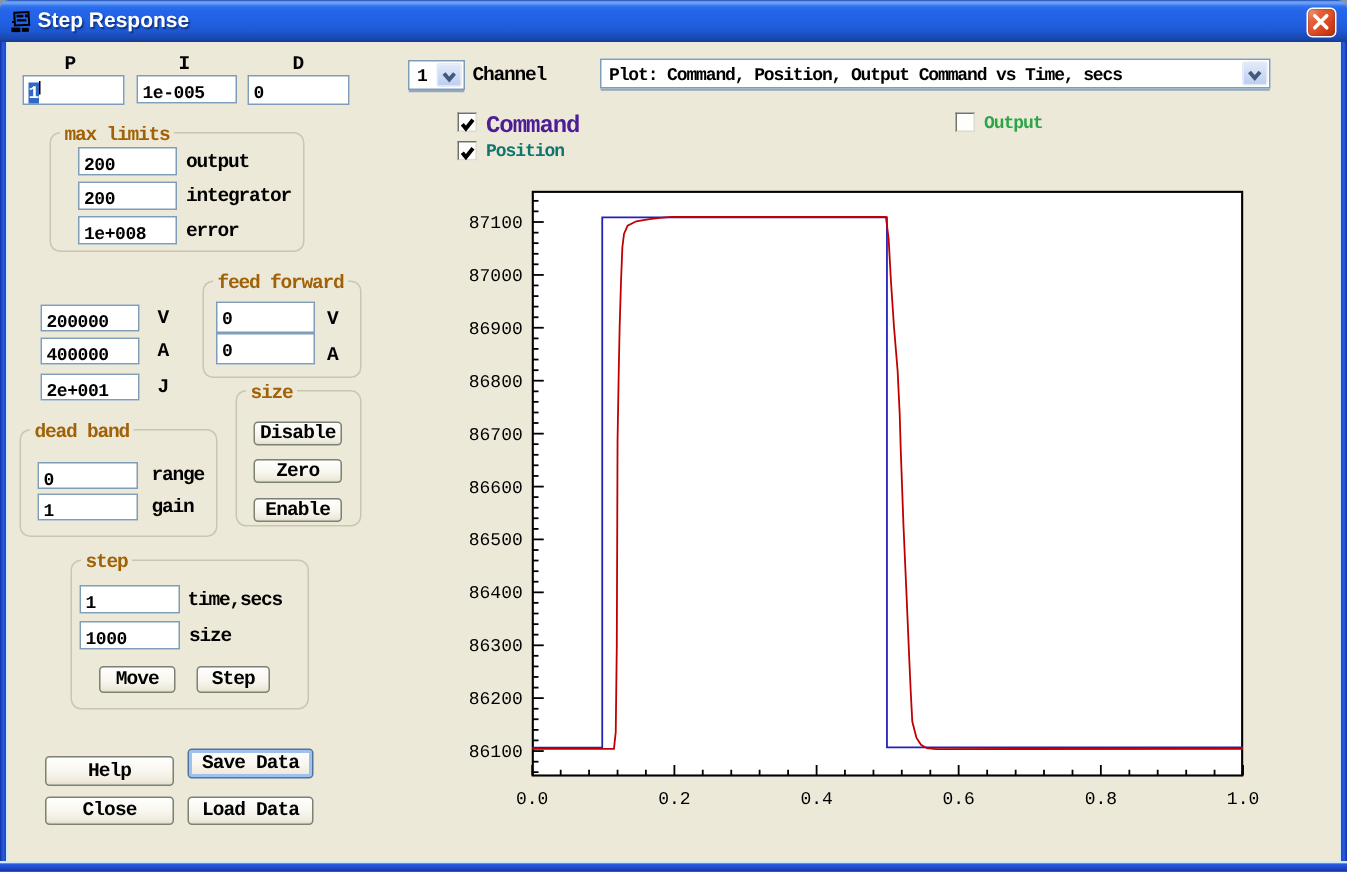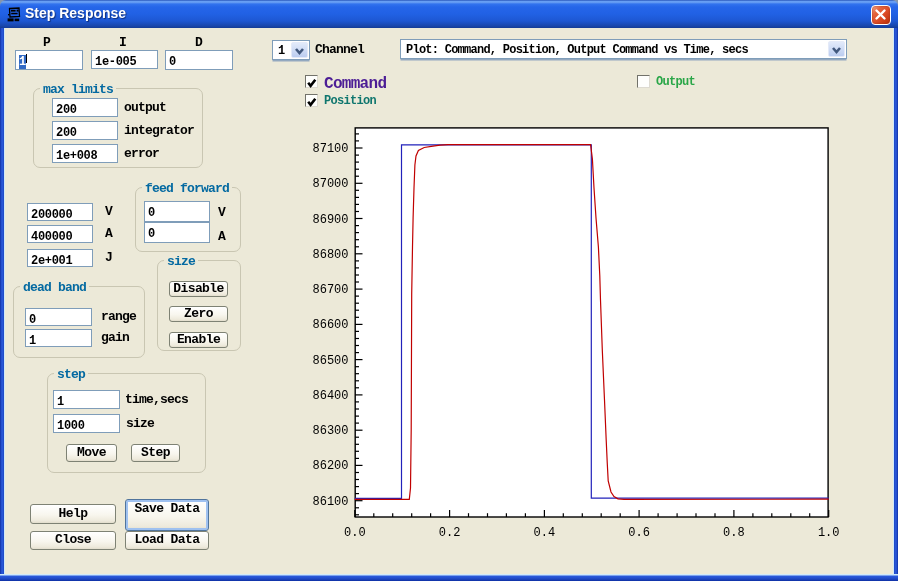--- a/index.html
+++ b/index.html
@@ -9,21 +9,21 @@
 #ttext{position:absolute;left:25px;top:5px;font-family:"Liberation Sans",sans-serif;font-weight:bold;font-size:14px;color:#ffffff;text-shadow:1px 1px 1px #10307c;}
 #closebtn{position:absolute;left:871px;top:5px;width:20px;height:20px;border-radius:4px;border:1.6px solid #fff;
  background:linear-gradient(135deg,#f0aa90 0%,#e4653e 28%,#dd4d28 55%,#c63812 85%,#aa2c0c 100%);box-shadow:inset 0 0 2px #99301e;}
 #content{position:absolute;left:4px;top:28px;width:890px;height:546px;background:#ece9d8;border-left:1px solid #cfe9fa;border-right:1px solid #cfe9fa;}
 #borders{position:absolute;left:0;top:28px;width:898px;height:553px;
  background:linear-gradient(90deg,#0f30a4 0,#2b5bde 2px,#1d47c2 4px,#1d47c2 894px,#2b5bde 896px,#0f30a4 898px);}
 #bottomb{position:absolute;left:0;top:574px;width:898px;height:7px;background:linear-gradient(180deg,#cfe9fa 0,#cfe9fa 1px,#2b5bde 2px,#1d47c2 5px,#0f30a4 7px);}
 .lbl{position:absolute;font-size:13px;font-weight:bold;letter-spacing:-0.8px;color:#000;white-space:pre;}
 .entry{position:absolute;background:#fff;border:1px solid #7f9db9;font-size:12px;font-weight:bold;letter-spacing:-0.3px;color:#000;padding:4px 0 0 3px;white-space:pre;}
 .grp{position:absolute;border:1px solid #c9c6b2;border-radius:7px;}
-.grp>span{position:absolute;top:-7px;left:6px;background:#ece9d8;padding:0 3px;font-size:13px;font-weight:bold;letter-spacing:-0.8px;color:#0369a1;white-space:pre;}
+.grp>span{position:absolute;top:-7px;left:6px;background:#ece9d8;padding:0 3px;font-size:13px;font-weight:bold;letter-spacing:-0.8px;color:#a16207;white-space:pre;}
 .btn{position:absolute;border:1px solid #7e8274;border-radius:3px;color:#000;font-size:13px;font-weight:bold;letter-spacing:-0.6px;text-align:center;
  background:linear-gradient(180deg,#ffffff 0%,#f8f6ee 55%,#eeeadc 88%,#e2ddcc 100%);box-shadow:inset 0 1px 0 #ffffff;}
 .cb{position:absolute;width:13px;height:13px;background:#fefefc;border-style:solid;border-width:1px;border-color:#72726a #dddad0 #dddad0 #72726a;}
 .combo{position:absolute;background:#fff;border:1px solid #7f9db9;box-shadow:0 2px 0 -0.5px #93a8bf;font-size:12px;letter-spacing:-0.75px;color:#000;padding:3px 0 0 5px;white-space:pre;font-weight:bold;}
 .carrow{position:absolute;right:1px;top:1px;bottom:1px;width:17px;background:linear-gradient(180deg,#e2eafa 0%,#cfdcf5 50%,#bccdf0 100%);border:1px solid #e4eaf8;border-radius:2px;}
 svg text{font-family:"Liberation Mono",monospace;}
 #plot{position:absolute;left:0;top:0;}
 </style></head><body>
 <div id="win">
  <div id="borders"></div>
@@ -73,21 +73,21 @@
   <div class="grp" style="left:42px;top:345px;width:159px;height:100px;">
         <span>step</span>
       </div>
   <div class="entry" style="left:48px;top:362px;width:67px;height:19px;">1</div>
   <div class="lbl" style="left:120px;top:364px;">time,secs</div>
   <div class="entry" style="left:48px;top:386px;width:67px;height:19px;">1000</div>
   <div class="lbl" style="left:121px;top:388px;">size</div>
   <div class="btn" style="left:61px;top:416px;width:51px;height:18px;line-height:15px;">Move</div>
   <div class="btn" style="left:126px;top:416px;width:49px;height:18px;line-height:15px;">Step</div>
   <div class="btn" style="left:25px;top:476px;width:86px;height:20px;line-height:17px;">Help</div>
-  <div class="btn" style="left:120px;top:471px;width:84px;height:32px;line-height:17px;box-shadow:inset 0 0 0 2px #9fc1f0;border-color:#50749c;">Save Data</div>
+  <div class="btn" style="left:120px;top:471px;width:84px;height:20px;line-height:17px;box-shadow:inset 0 0 0 2px #9fc1f0;border-color:#50749c;">Save Data</div>
   <div class="btn" style="left:25px;top:503px;width:86px;height:19px;line-height:16px;">Close</div>
   <div class="btn" style="left:120px;top:503px;width:84px;height:19px;line-height:16px;">Load Data</div>
   <div class="combo" style="left:267px;top:12px;width:38px;height:20px;">1<div class="carrow"><svg width="15" height="16" viewBox="0 0 15 16">
             <path d="M4 6 L7.5 10 L11 6" fill="none" stroke="#42597e" stroke-width="2.6"></path>
           </svg></div></div>
   <div class="lbl" style="left:310px;top:14px;">Channel</div>
   <div class="combo" style="left:395px;top:11px;width:447px;height:20px;">Plot: Command, Position, Output Command vs Time, secs<div class="carrow"><svg width="15" height="16" viewBox="0 0 15 16">
             <path d="M4 6 L7.5 10 L11 6" fill="none" stroke="#42597e" stroke-width="2.6"></path>
           </svg></div></div>
   <div class="cb" style="left:300px;top:47px;"><svg width="11" height="11" viewBox="0 0 11 11">

